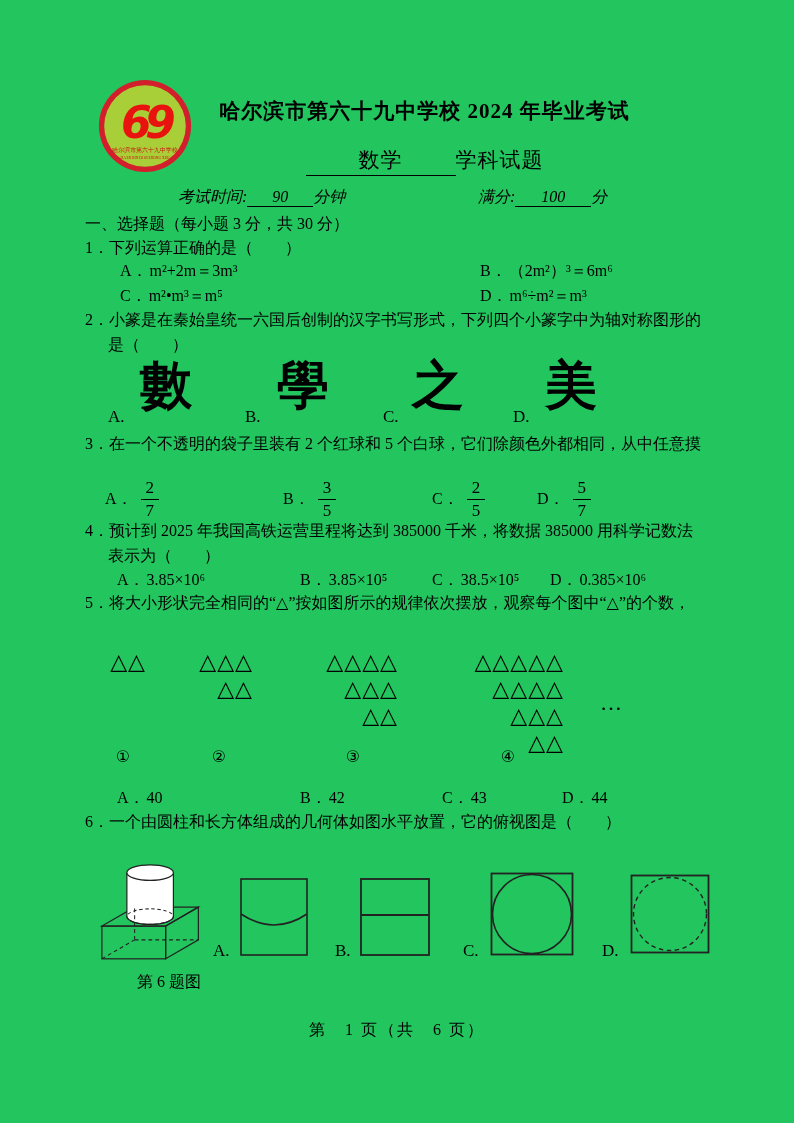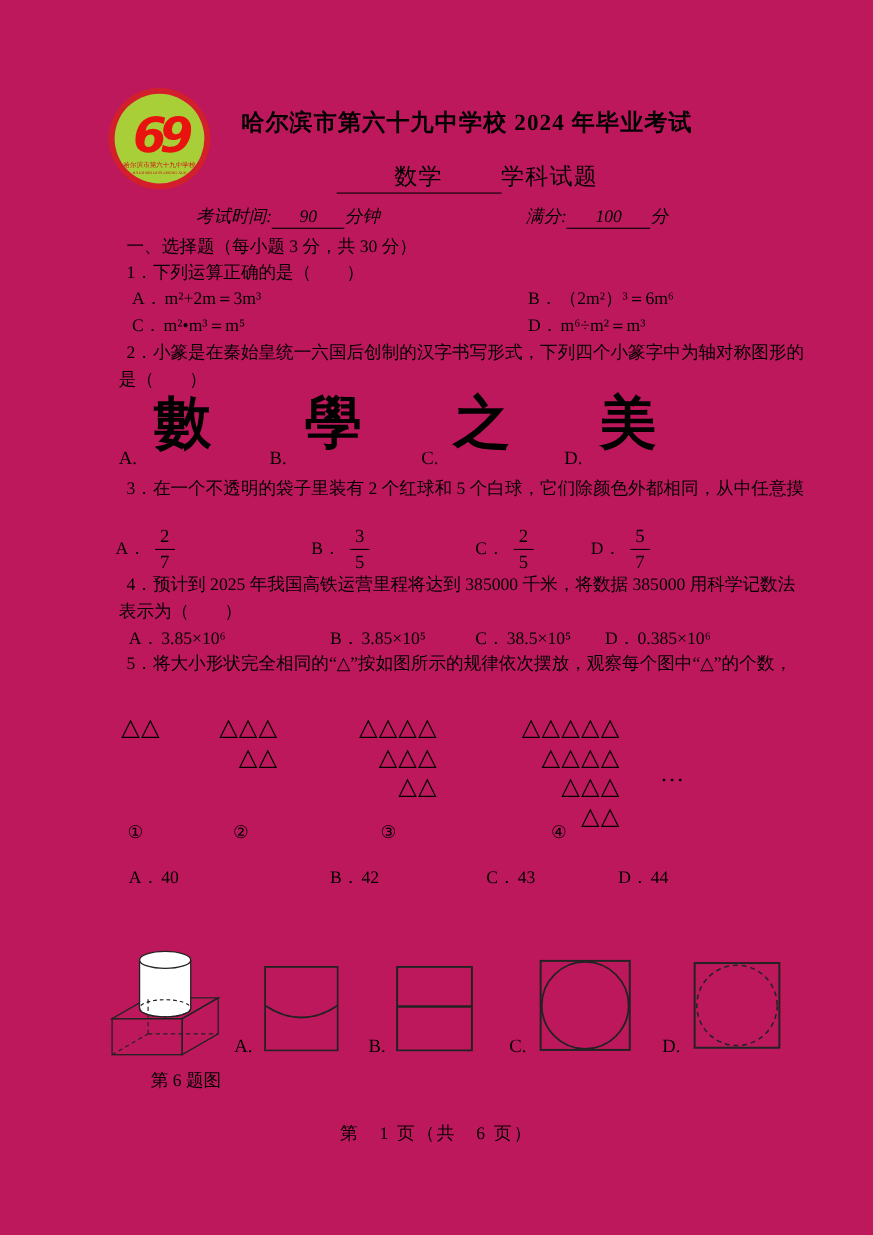--- a/index.html
+++ b/index.html
@@ -1,29 +1,29 @@
 <!DOCTYPE html>
 <html><head>
 <meta charset="utf-8">
 <style>
   html,body{margin:0;padding:0;background:#888;}
-  .page{position:relative;width:794px;height:1123px;margin:0 auto;background:#be185d;
+  .page{position:relative;width:794px;height:1123px;margin:0 auto;background:#22c55e;
         font-family:"Liberation Serif","DejaVu Serif",serif;color:#000;font-size:16px;overflow:hidden;}
   .abs{position:absolute;}
   
   .title{left:55px;right:0;top:97px;text-align:center;font-size:21px;font-weight:bold;letter-spacing:1px;}
   .subject-line{left:55px;right:0;top:146px;text-align:center;font-size:21px;letter-spacing:1px;}
   .subject-underline{display:inline-block;min-width:150px;border-bottom:1.5px solid #000;text-align:center;padding-bottom:1px;}
   .info-row{left:0;right:0;top:187px;height:24px;font-style:italic;}
   .info-left{position:absolute;left:178px;white-space:nowrap;}
   .info-right{position:absolute;left:478px;white-space:nowrap;}
   .uline{display:inline-block;border-bottom:1px solid #000;text-align:center;}
   .uline.w66{width:66px;} .uline.w76{width:76px;}
   
-  .stem{left:85px;white-space:nowrap;margin-left:30px;}
+  .stem{left:85px;white-space:nowrap;}
   .stem2{left:108px;white-space:nowrap;}
   .optrow{left:12px;right:0;height:24px;}
   .opt{position:absolute;white-space:nowrap;}
   .opt .lbl{margin-right:2px;}
   
   .seal-label{position:absolute;top:55px;font-size:17px;}
   .seal-char{position:absolute;top:0;font-size:52px;line-height:1.3;font-weight:bold;}
   
   .fracopt{position:absolute;display:flex;align-items:center;gap:8px;}
   .frac{display:inline-block;text-align:center;font-size:17px;}
@@ -178,20 +178,21 @@
     <span class="tri-ellipsis">…</span>
   </div>
 
   <div class="abs optrow" style="top:788px">
     <span class="opt" style="left:105px"><span class="lbl">A．</span><span>40</span></span>
     <span class="opt" style="left:288px"><span class="lbl">B．</span><span>42</span></span>
     <span class="opt" style="left:430px"><span class="lbl">C．</span><span>43</span></span>
     <span class="opt" style="left:550px"><span class="lbl">D．</span><span>44</span></span>
   </div>
 
+  <div class="abs stem" style="top:812px">6．一个由圆柱和长方体组成的几何体如图水平放置，它的俯视图是（　　）</div>
 
   <div class="abs q6-area">
 
     <svg class="figsvg" style="left:95px;top:2px" width="112" height="122" viewBox="0 0 130 125">
       <g stroke="#222" fill="none" stroke-width="1.4">
         <polygon points="8,80 82,80 120,58 46,58"></polygon>
         <rect x="8" y="80" width="74" height="38"></rect>
         <polygon points="82,80 120,58 120,96 82,118"></polygon>
       </g>
       <g stroke="#222" stroke-width="1.4">

